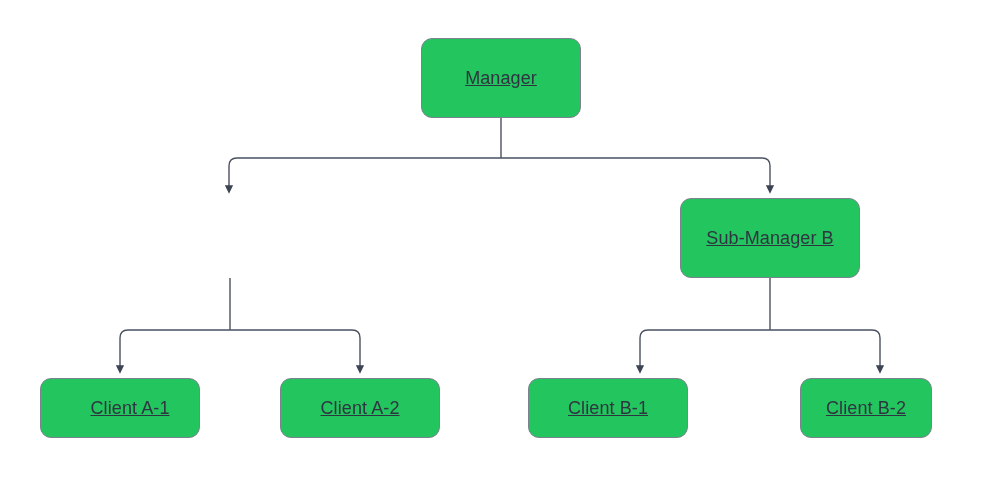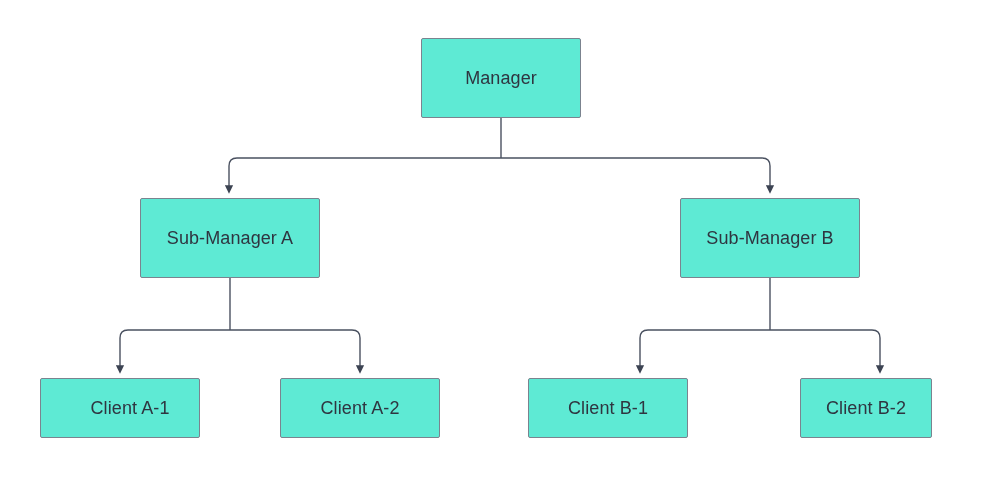--- a/index.html
+++ b/index.html
@@ -22,28 +22,29 @@
     width: 1000px;
     height: 480px;
     pointer-events: none;
   }
   .node {
     position: absolute;
     box-sizing: border-box;
     display: flex;
     align-items: center;
     justify-content: center;
-    background: #5eead4;
+    background: #22c55e;
     border: 1px solid #7b838f;
-    border-radius: 2px;
+    border-radius: 11px;
     color: #2f3540;
     font-size: 18px;
     line-height: 1;
     letter-spacing: 0.1px;
     white-space: nowrap;
+    text-decoration: underline;
   }
   .node .node-label {
     display: block;
     pointer-events: none;
   }
   .n-manager   { left: 421px; top: 38px;  width: 160px; height: 80px; }
   .n-sub-a     { left: 140px; top: 198px; width: 180px; height: 80px; }
   .n-sub-b     { left: 680px; top: 198px; width: 180px; height: 80px; }
   .n-client-a1 { left: 40px;  top: 378px; width: 160px; height: 60px; padding-left: 20px; }
   .n-client-a2 { left: 280px; top: 378px; width: 160px; height: 60px; justify-content: center; }
@@ -81,23 +82,20 @@
       <path d="M 770 330 L 648 330 Q 640 330 640 338 L 640 370" marker-end="url(#arrowhead)"></path>
 
       <path d="M 770 330 L 872 330 Q 880 330 880 338 L 880 370" marker-end="url(#arrowhead)"></path>
     </g>
   </svg>
 
   <div class="node n-manager">
     <span class="node-label">Manager</span>
   </div>
 
-  <div class="node n-sub-a">
-    <span class="node-label">Sub-Manager A</span>
-  </div>
 
   <div class="node n-sub-b">
     <span class="node-label">Sub-Manager B</span>
   </div>
 
   <div class="node n-client-a1">
     <span class="node-label">Client A-1</span>
   </div>
 
   <div class="node n-client-a2">

